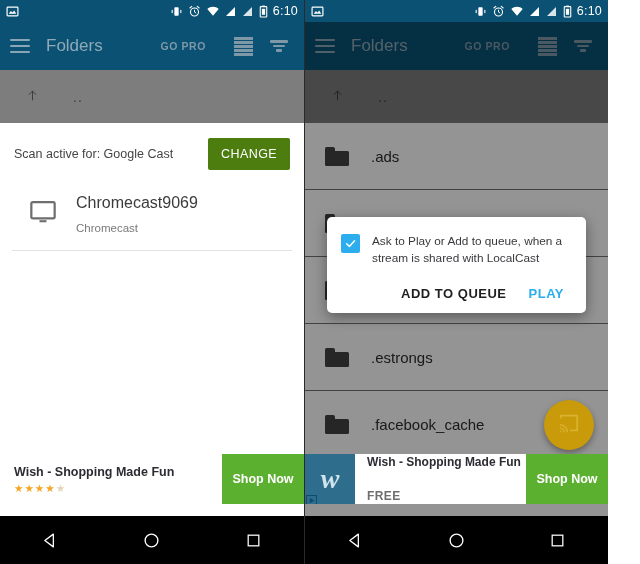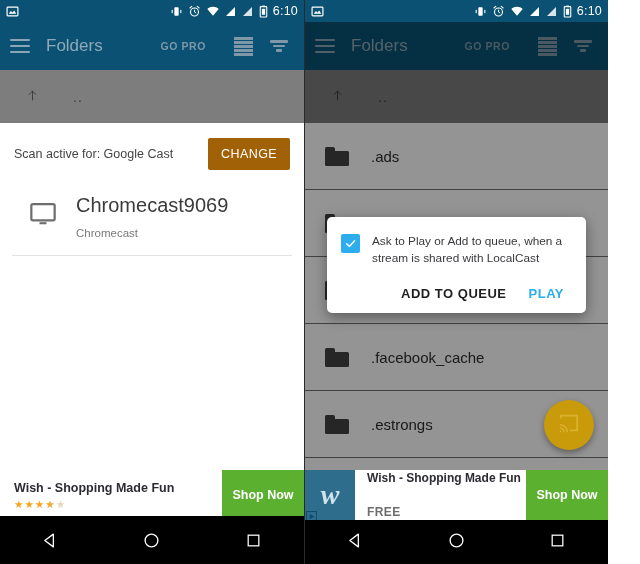--- a/index.html
+++ b/index.html
@@ -73,51 +73,51 @@
   .crumb-up { font-size: 15px; color: #3d3d3d; line-height: 1; }
   .crumb-dots { font-size: 14px; color: #3a3a3a; letter-spacing: 1px; }
 
   
   .scanrow {
     height: 62px; display: flex; align-items: center;
     padding: 0 14px; background: #fff;
   }
   .scan-label { font-size: 12.5px; color: #444; flex: 1; }
   .btn-blue {
-    background: #a16207; color: #fff;
+    background: #4d7c0f; color: #fff;
     border: none; border-radius: 2px;
     font-size: 12.5px; font-weight: 500;
     letter-spacing: .4px;
     padding: 9px 13px;
     cursor: pointer;
     font-family: "Liberation Sans", sans-serif;
   }
 
   
   .devicerow {
     display: flex; align-items: center;
     padding: 8px 14px 16px 14px;
     gap: 16px;
     border-bottom: 1px solid #e2e2e2;
     margin: 0 12px;
   }
-  .device-text .d-name { font-size: 20px; color: #3b3b3b; line-height: 1.25; }
+  .device-text .d-name { font-size: 16px; color: #3b3b3b; line-height: 1.25; }
   .device-text .d-sub { font-size: 11.5px; color: #7a7a7a; margin-top: 9px; }
 
   
   .actions {
     position: absolute; left: 0; right: 0; bottom: 62px;
     display: flex; justify-content: space-between;
     padding: 0 14px;
   }
   .actions .btn-blue { padding: 10px 9px; font-size: 11.5px; }
 
   
   .adbar {
-    position: absolute; left: 0; right: 0; bottom: 44px;
+    position: absolute; left: 0; right: 0; bottom: 60px;
     height: 50px; background: #ffffff;
     display: flex; align-items: stretch;
     overflow: hidden;
   }
   .ad-thumb {
     width: 50px; background: #2f6d8c;
     display: flex; align-items: center; justify-content: center;
     position: relative; flex: 0 0 50px;
   }
   .ad-thumb .wlogo { font-size: 28px; color: #cfe4ee; font-weight: 700; font-family: "Liberation Serif", serif; font-style: italic; }
@@ -452,28 +452,28 @@
             <s></s>
             <b></b>
           </span>
         <span class="folder-name"></span>
       </div>
       <div class="folderrow">
         <span class="folder-icon">
             <s></s>
             <b></b>
           </span>
-        <span class="folder-name">.facebook_cache</span>
+        <span class="folder-name">.estrongs</span>
       </div>
       <div class="folderrow">
         <span class="folder-icon">
             <s></s>
             <b></b>
           </span>
-        <span class="folder-name">.estrongs</span>
+        <span class="folder-name">.facebook_cache</span>
       </div>
     </div>
 
     <div class="dim-overlay"></div>
 
     <div class="fab">
       <span>
         <svg width="22" height="22" viewBox="0 0 24 24">
           <path d="M21 3H3a1 1 0 00-1 1v3h2V5h16v14h-7v2h8a1 1 0 001-1V4a1 1 0 00-1-1z" fill="#e0b93e" opacity=".75"></path>
           <path d="M2 20a2 2 0 012 2H2v-2zM2 16.5c3 0 5.5 2.5 5.5 5.5H6c0-2.2-1.8-4-4-4v-1.5zM2 13c5 0 9 4 9 9H9.4c0-4.1-3.3-7.4-7.4-7.4V13z" fill="#e0b93e" opacity=".75"></path>

